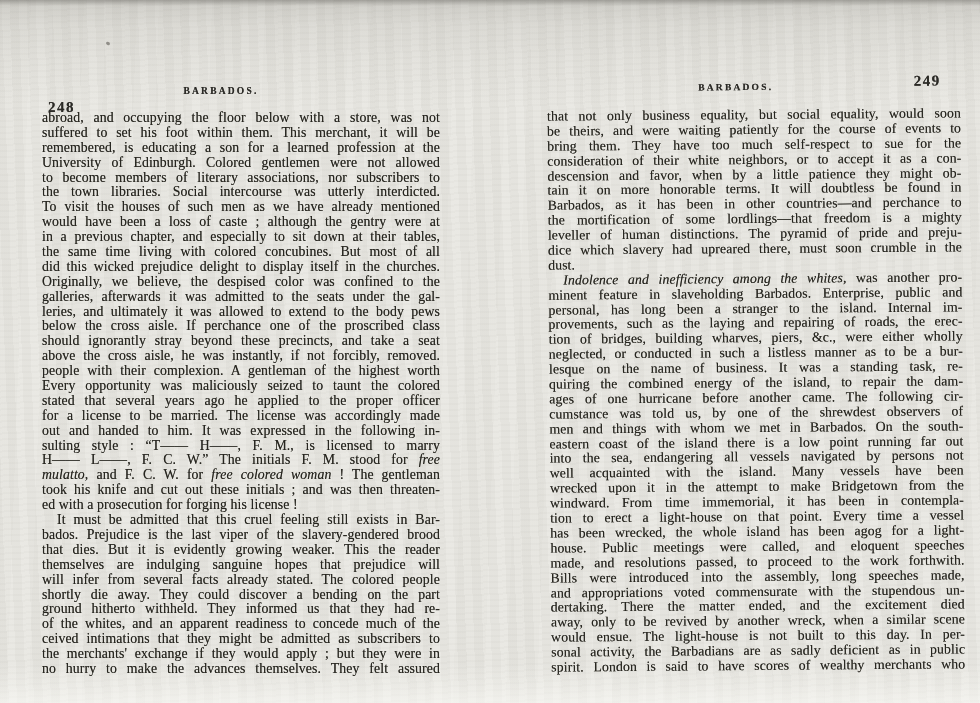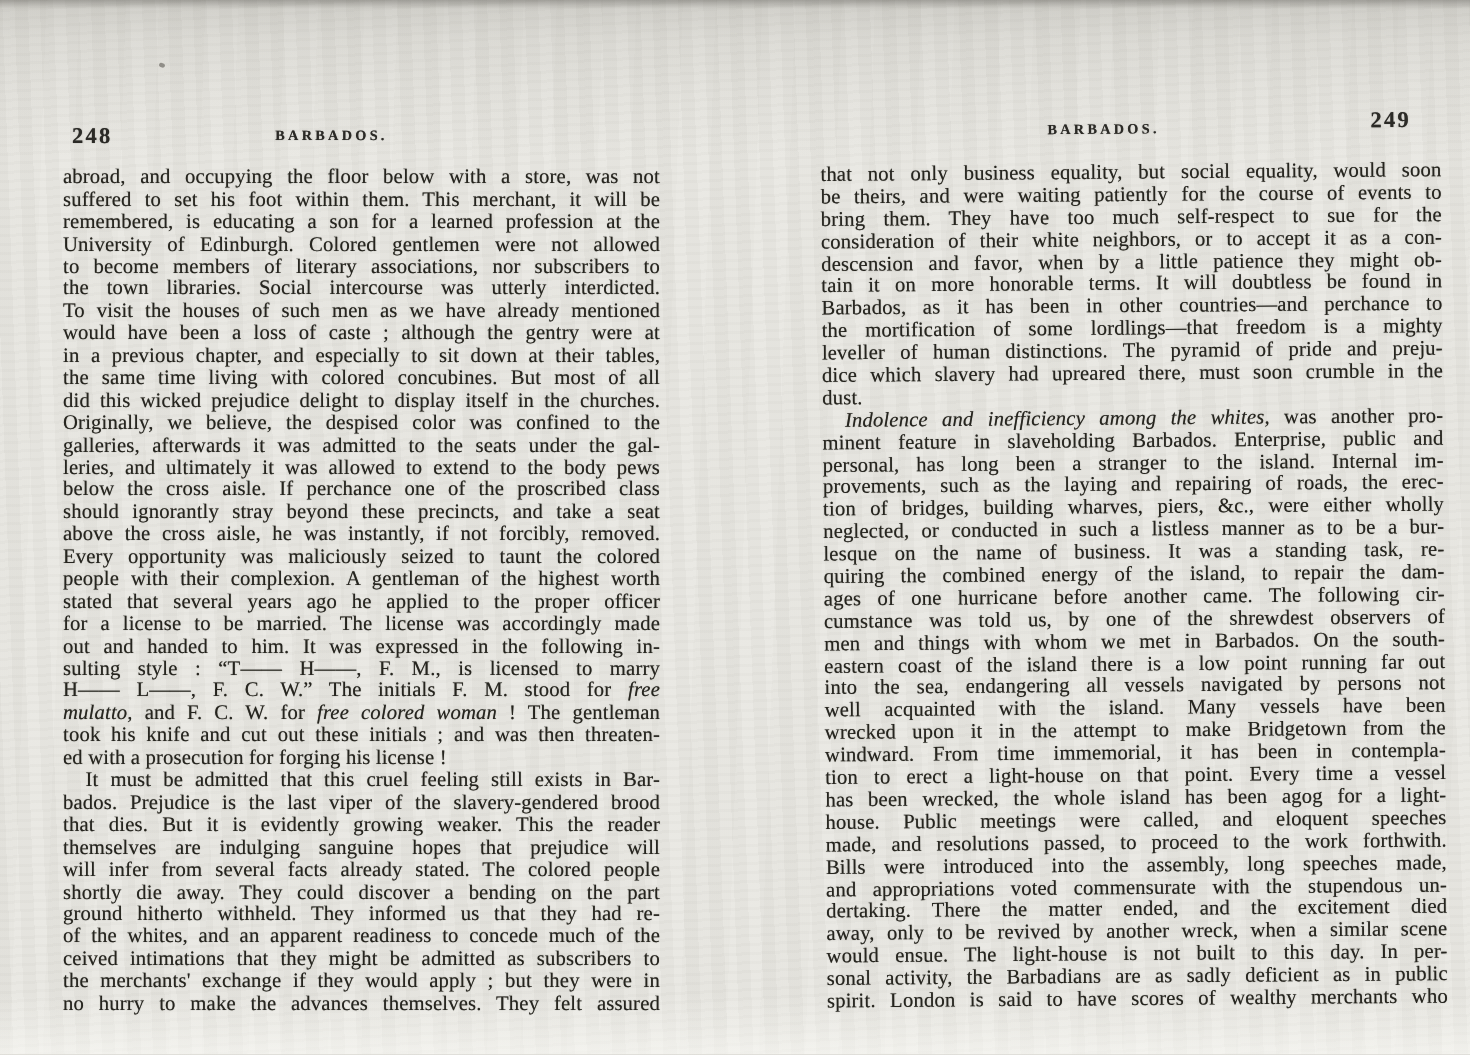--- a/index.html
+++ b/index.html
@@ -27,21 +27,21 @@
     background:#7d7b74;border-radius:50%;transform:rotate(20deg);opacity:.8;
   }
   .page{position:absolute;}
   .page.left{left:42px;top:83px;width:398px;}
   .page.right{left:549px;top:79px;width:414px;transform:rotate(-0.45deg);transform-origin:center;}
   .pagehead{position:relative;height:18px;}
   .pagenum{
     position:absolute;top:0;font-size:15px;letter-spacing:1.5px;font-weight:700;color:#2b2a26;
     text-shadow:0 0 .6px rgba(43,42,38,.65);
   }
-  .pagenum.pn-left{left:6px;}
+  .pagenum.pn-left{left:6px;margin-top:16px;}
   .pagenum.pn-right{right:20px;top:-5px;}
   .runhead{
     position:absolute;left:0;right:0;top:3px;text-align:center;
     font-size:9.5px;font-weight:700;letter-spacing:2.2px;color:#2b2a26;
     text-shadow:0 0 .5px rgba(43,42,38,.7);
   }
   .page.left .runhead{transform:translateX(-20px);}
   .page.right .runhead{transform:translateX(-18px);}
   .pagebody{margin-top:10px;}
   .page.left .pagebody{}
@@ -84,22 +84,22 @@
           <div class="line">would have been a loss of caste ; although the gentry were at</div>
           <div class="line">in a previous chapter, and especially to sit down at their tables,</div>
           <div class="line">the same time living with colored concubines. But most of all</div>
           <div class="line">did this wicked prejudice delight to display itself in the churches.</div>
           <div class="line">Originally, we believe, the despised color was confined to the</div>
           <div class="line">galleries, afterwards it was admitted to the seats under the gal-</div>
           <div class="line">leries, and ultimately it was allowed to extend to the body pews</div>
           <div class="line">below the cross aisle. If perchance one of the proscribed class</div>
           <div class="line">should ignorantly stray beyond these precincts, and take a seat</div>
           <div class="line">above the cross aisle, he was instantly, if not forcibly, removed.</div>
+          <div class="line">people with their complexion. A gentleman of the highest worth</div>
           <div class="line">Every opportunity was maliciously seized to taunt the colored</div>
-          <div class="line">people with their complexion. A gentleman of the highest worth</div>
           <div class="line">stated that several years ago he applied to the proper officer</div>
           <div class="line">for a license to be married. The license was accordingly made</div>
           <div class="line">out and handed to him. It was expressed in the following in-</div>
           <div class="line">sulting style : “T—— H——, F. M., is licensed to marry</div>
           <div class="line">H—— L——, F. C. W.” The initials F. M. stood for <i>free</i></div>
           <div class="line"><i>mulatto,</i> and F. C. W. for <i>free colored woman</i> ! The gentleman</div>
           <div class="line">took his knife and cut out these initials ; and was then threaten-</div>
           <div class="line endline">ed with a prosecution for forging his license !</div>
         </div>
         <div class="para">

